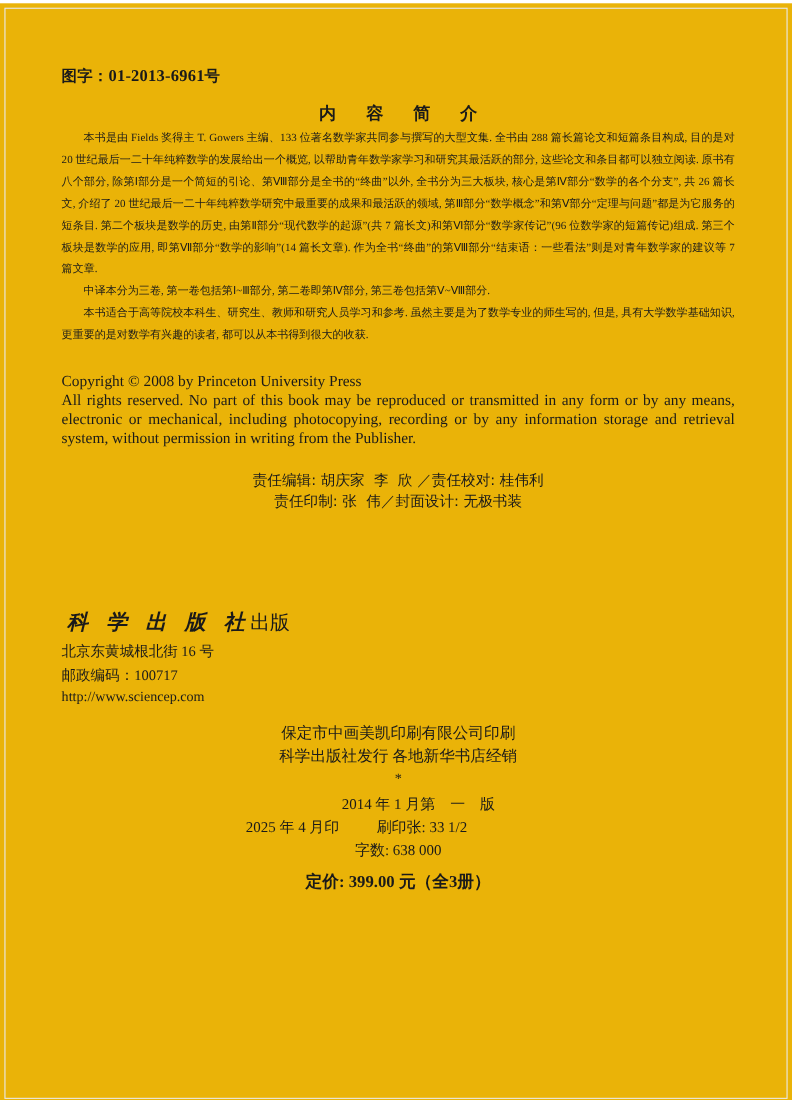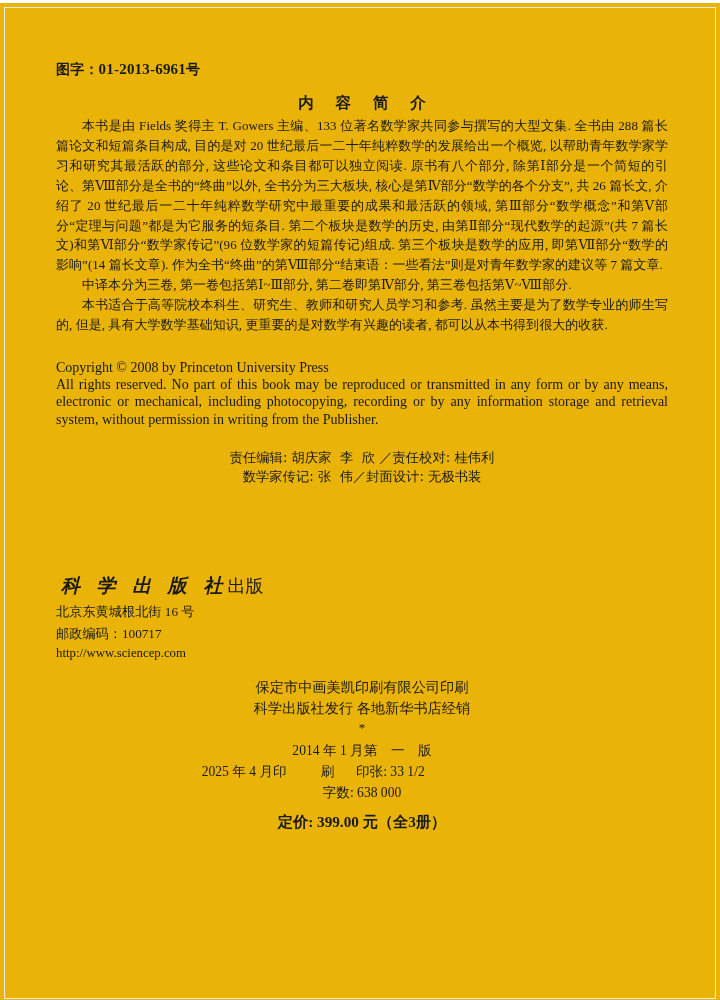--- a/index.html
+++ b/index.html
@@ -51,30 +51,31 @@
 
   
   .abstract-title {
     text-align: center;
     font-size: 15.5px;
     font-weight: bold;
     margin-top: 14px;
     margin-bottom: 2px;
     letter-spacing: 9px;
     padding-left: 9px;
-    font-family: Liberation Serif, serif;
+    font-family: Liberation Mono, monospace;
   }
   .abstract p {
     margin: 0;
-    font-size: 13px;
+    font-size: 10px;
     line-height: 19.9px;
     text-align: justify;
     text-align-last: left;
     text-justify: inter-character;
     letter-spacing: 0.05px;
+    font-family: Liberation Serif, serif;
   }
   .abstract p.indent { text-indent: 2em; }
 
   
   .copyright {
     margin-top: 24px;
     font-size: 14px;
     line-height: 17.2px;
   }
   .copyright .cr-first { text-align: left; }
@@ -166,21 +167,21 @@
   
   .specs {
     margin-top: 5px;
     font-size: 13.6px;
     line-height: 21px;
   }
   .spec-row {
     display: flex;
     justify-content: center;
   }
-  .spec-left  { width: 176px; text-align: center; white-space: pre; }
+  .spec-left  { width: 176px; text-align: right; white-space: pre; }
   .spec-right { width: 188px; text-align: left; white-space: pre; }
   .spec-center { text-align: center; }
 
   .price {
     margin-top: 8px;
     text-align: center;
     font-size: 15.2px;
     font-weight: bold;
     line-height: 22px;
   }
@@ -206,21 +207,21 @@
     </div>
 
     <div class="copyright">
       <div class="cr-first">Copyright © 2008 by Princeton University Press</div>
       <div class="cr-body">All rights reserved. No part of this book may be reproduced or transmitted in any form or by any means, electronic or mechanical, including photocopying, recording or by any information storage and retrieval system, without permission in writing from the Publisher.</div>
     </div>
 
 
     <div class="credits">
       <div>责任编辑: 胡庆家  李  欣 ／责任校对: 桂伟利</div>
-      <div>数学家传记: 张  伟／封面设计: 无极书装</div>
+      <div>责任印制: 张  伟／封面设计: 无极书装</div>
     </div>
 
     <div class="publisher">
       <div class="pub-logo">
         <span>科 学 出 版 社</span><span class="pub-logo-suffix">出版</span>
       </div>
       <div class="pub-addr">北京东黄城根北街 16 号</div>
       <div class="pub-addr">邮政编码：100717</div>
       <div class="pub-url">http://www.sciencep.com</div>
     </div>

